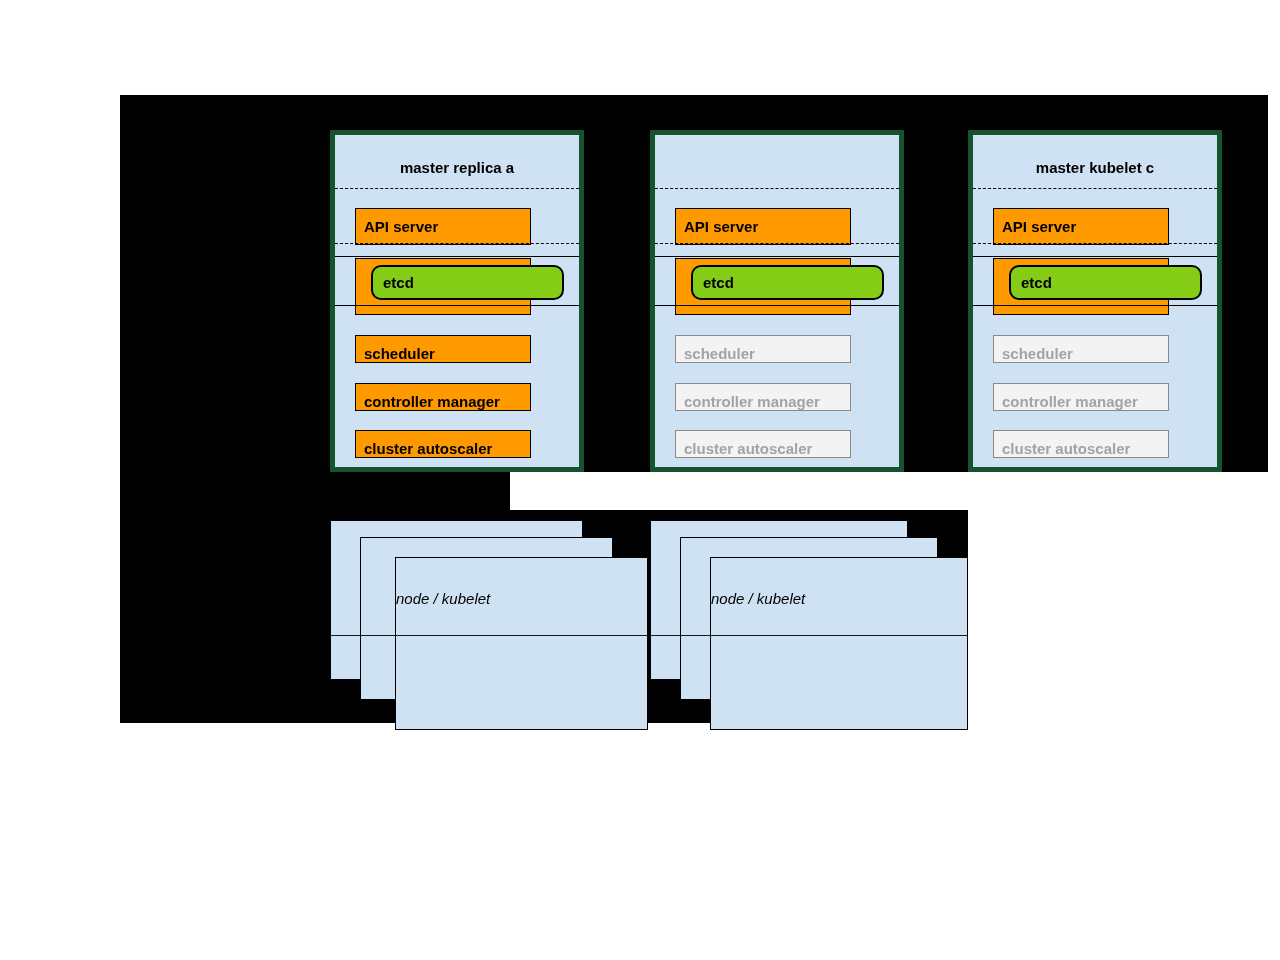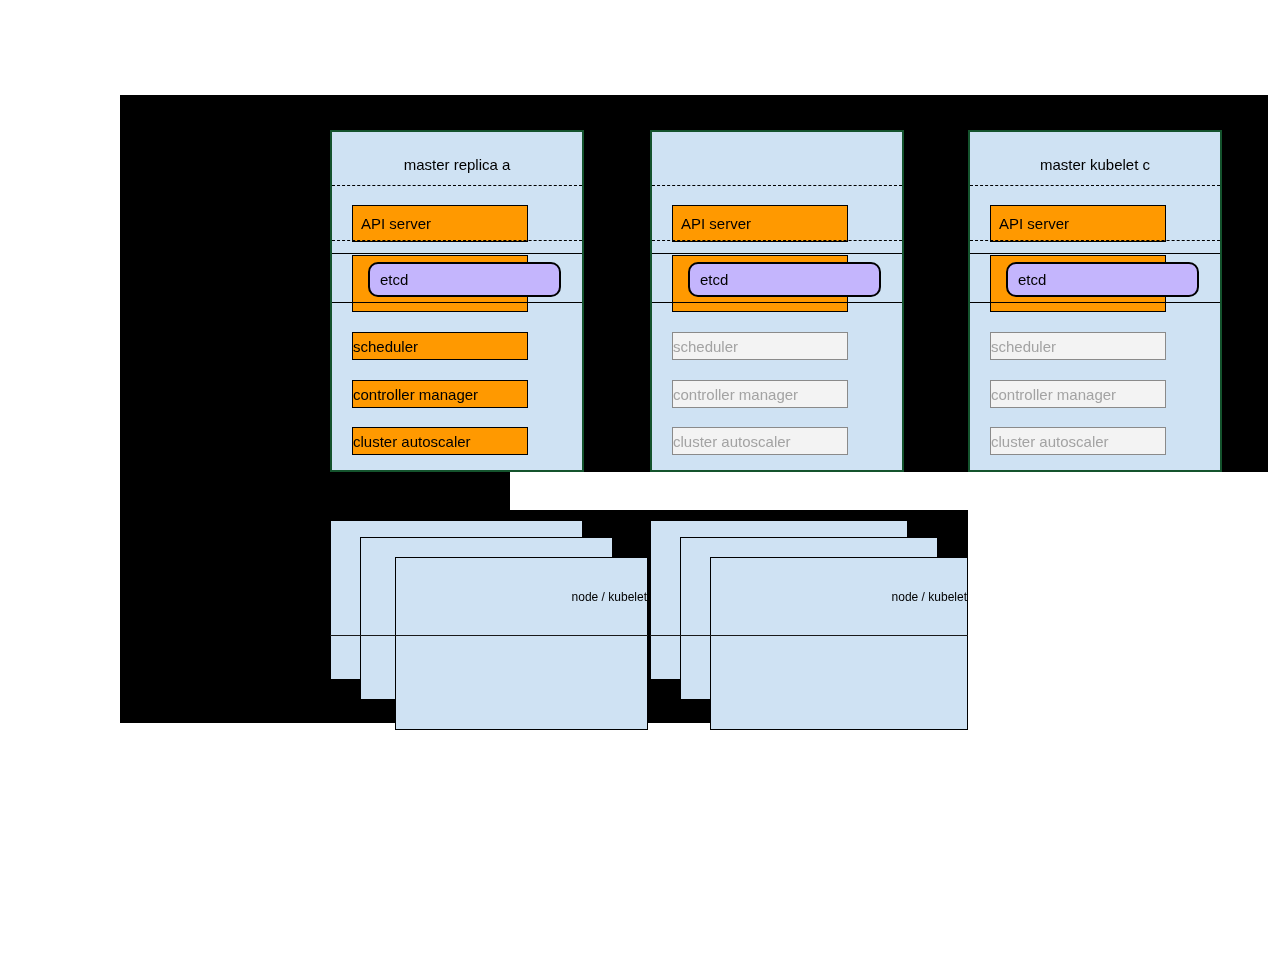--- a/index.html
+++ b/index.html
@@ -12,21 +12,22 @@
     color:#000;
   }
   .abs { position:absolute; }
   .black { background:#000000; }
 
   
   .master {
     position:absolute;
     width:254px; height:342px;
     background:#cfe2f3;
-    border:2px solid #14532d;
+    border:5px solid #14532d;
+    font-weight:bold;
   }
   .m-title {
     position:absolute; top:0; left:0; right:0; height:53px;
     display:flex; align-items:flex-end; justify-content:center;
     padding-bottom:12px;
     font-size:15px;
   }
   .hline {
     position:absolute; left:0; width:100%; height:0;
     border-top:1px solid #000;
@@ -42,44 +43,44 @@
     top:73px; height:37px;
     background:#ff9900;
     display:flex; align-items:center; padding-left:8px;
   }
   .etcd-wrap {
     top:123px; height:57px;
     background:#ff9900;
   }
   .etcd {
     position:absolute; left:15px; top:6px; width:193px; height:35px;
-    background:#c4b5fd;
+    background:#84cc16;
     border:2px solid #000; border-radius:10px;
     display:flex; align-items:center; padding-left:10px;
     font-size:15px;
   }
   .comp {
     height:28px;
-    display:flex; align-items:center; padding-left:0;
+    display:flex; align-items:flex-end; padding-left:8px;
   }
   .comp.active { background:#ff9900; }
   .comp.inactive {
     background:#f3f3f3;
     border-color:#8a8a8a;
     color:#a3a3a3;
   }
 
   
   .nodebox {
     background:#cfe2f3;
     border:1px solid #000;
   }
   .node-label {
     position:absolute; top:32px; left:0; width:100%;
-    text-align:right; font-size:12px;
+    text-align:left; font-size:15px;font-style:italic;
   }
   .stackline {
     position:absolute; height:0;
     border-top:1px solid #1a1a1a;
   }
 </style>
 </head>
 <body>
 
 <div class="abs" style="left:0;top:0;width:1280px;height:960px;">

